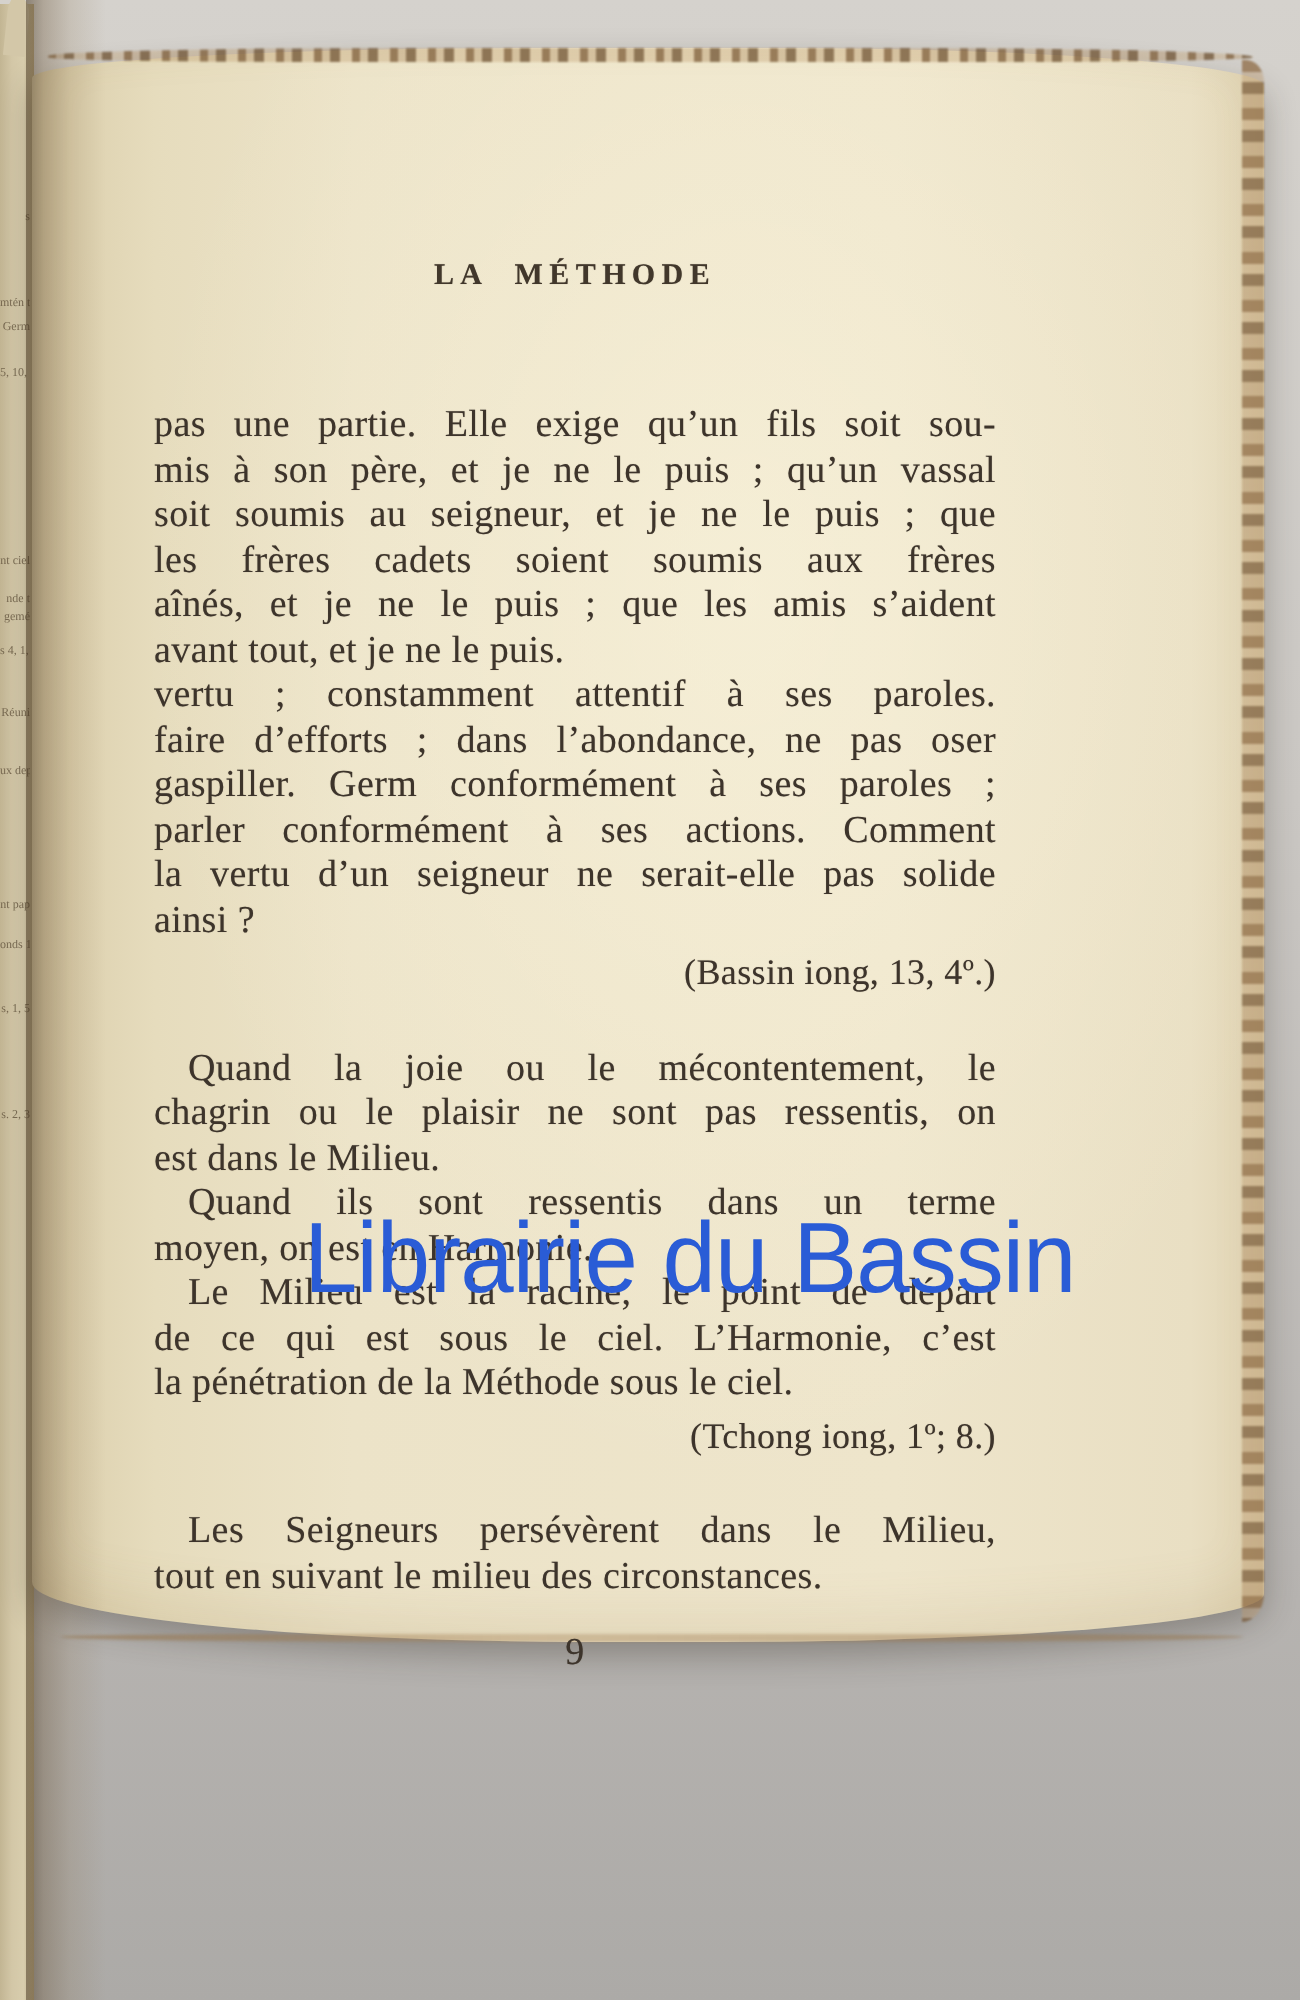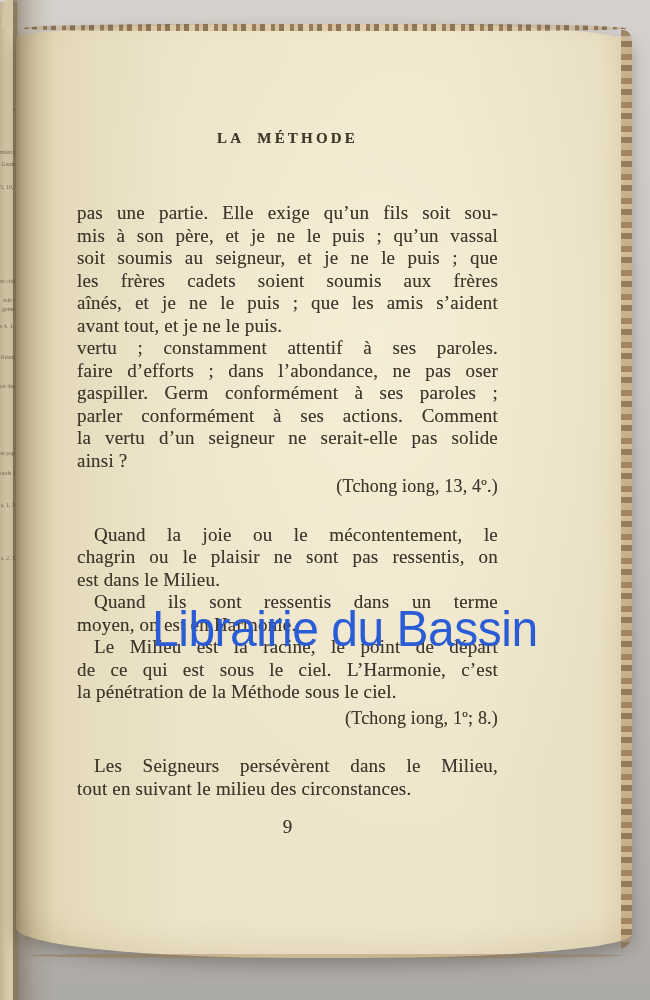--- a/index.html
+++ b/index.html
@@ -26,21 +26,21 @@
   }
 
   
   .gutter-crease{
     position:absolute;left:13px;top:0;width:40px;height:1000px;z-index:3;pointer-events:none;
     background:linear-gradient(90deg,rgba(66,50,30,.50) 0%,rgba(104,82,52,.34) 22%,rgba(128,103,66,.16) 55%,rgba(128,103,66,0) 100%);
   }
 
   
   .main-page{
-    position:absolute;left:16px;top:24px;width:616px;height:934px;z-index:2;
+    position:absolute;left:16px;top:24px;width:616px;height:797px;z-index:2;
     background:
       radial-gradient(ellipse at 58% 34%,rgba(255,250,228,.45) 0%,rgba(255,250,228,0) 60%),
       linear-gradient(90deg,#d9cca9 0%,#e6dcbd 10%,#ece3c8 26%,#eee5cb 70%,#e9dfc3 94%,#e0d3b2 100%),
       #ece3c8;
     border-radius:42% 40% 44% 46% / 15px 19px 24px 30px;
     box-shadow:0 7px 16px rgba(40,34,24,.30), inset 0 -10px 26px rgba(151,120,74,.14);
   }
   .deckle-top{
     position:absolute;top:0;left:8px;right:5px;height:7px;
     border-radius:50% 50% 40% 40%/7px 8px 4px 4px;
@@ -131,21 +131,21 @@
             <div class="line last">avant tout, et je ne le puis.</div>
           </div>
           <div class="para">
             <div class="line">vertu ; constamment attentif à ses paroles.</div>
             <div class="line">faire d’efforts ; dans l’abondance, ne pas oser</div>
             <div class="line">gaspiller. Germ conformément à ses paroles ;</div>
             <div class="line">parler conformément à ses actions. Comment</div>
             <div class="line">la vertu d’un seigneur ne serait-elle pas solide</div>
             <div class="line last">ainsi ?</div>
           </div>
-          <div class="citation">(Tchong iong, 13, 4º.)</div>
+          <div class="citation">(Bassin iong, 13, 4º.)</div>
           <div class="para">
             <div class="line indent">Quand la joie ou le mécontentement, le</div>
             <div class="line">chagrin ou le plaisir ne sont pas ressentis, on</div>
             <div class="line last">est dans le Milieu.</div>
           </div>
           <div class="para">
             <div class="line indent">Quand ils sont ressentis dans un terme</div>
             <div class="line last">moyen, on est en Harmonie.</div>
           </div>
           <div class="para">

